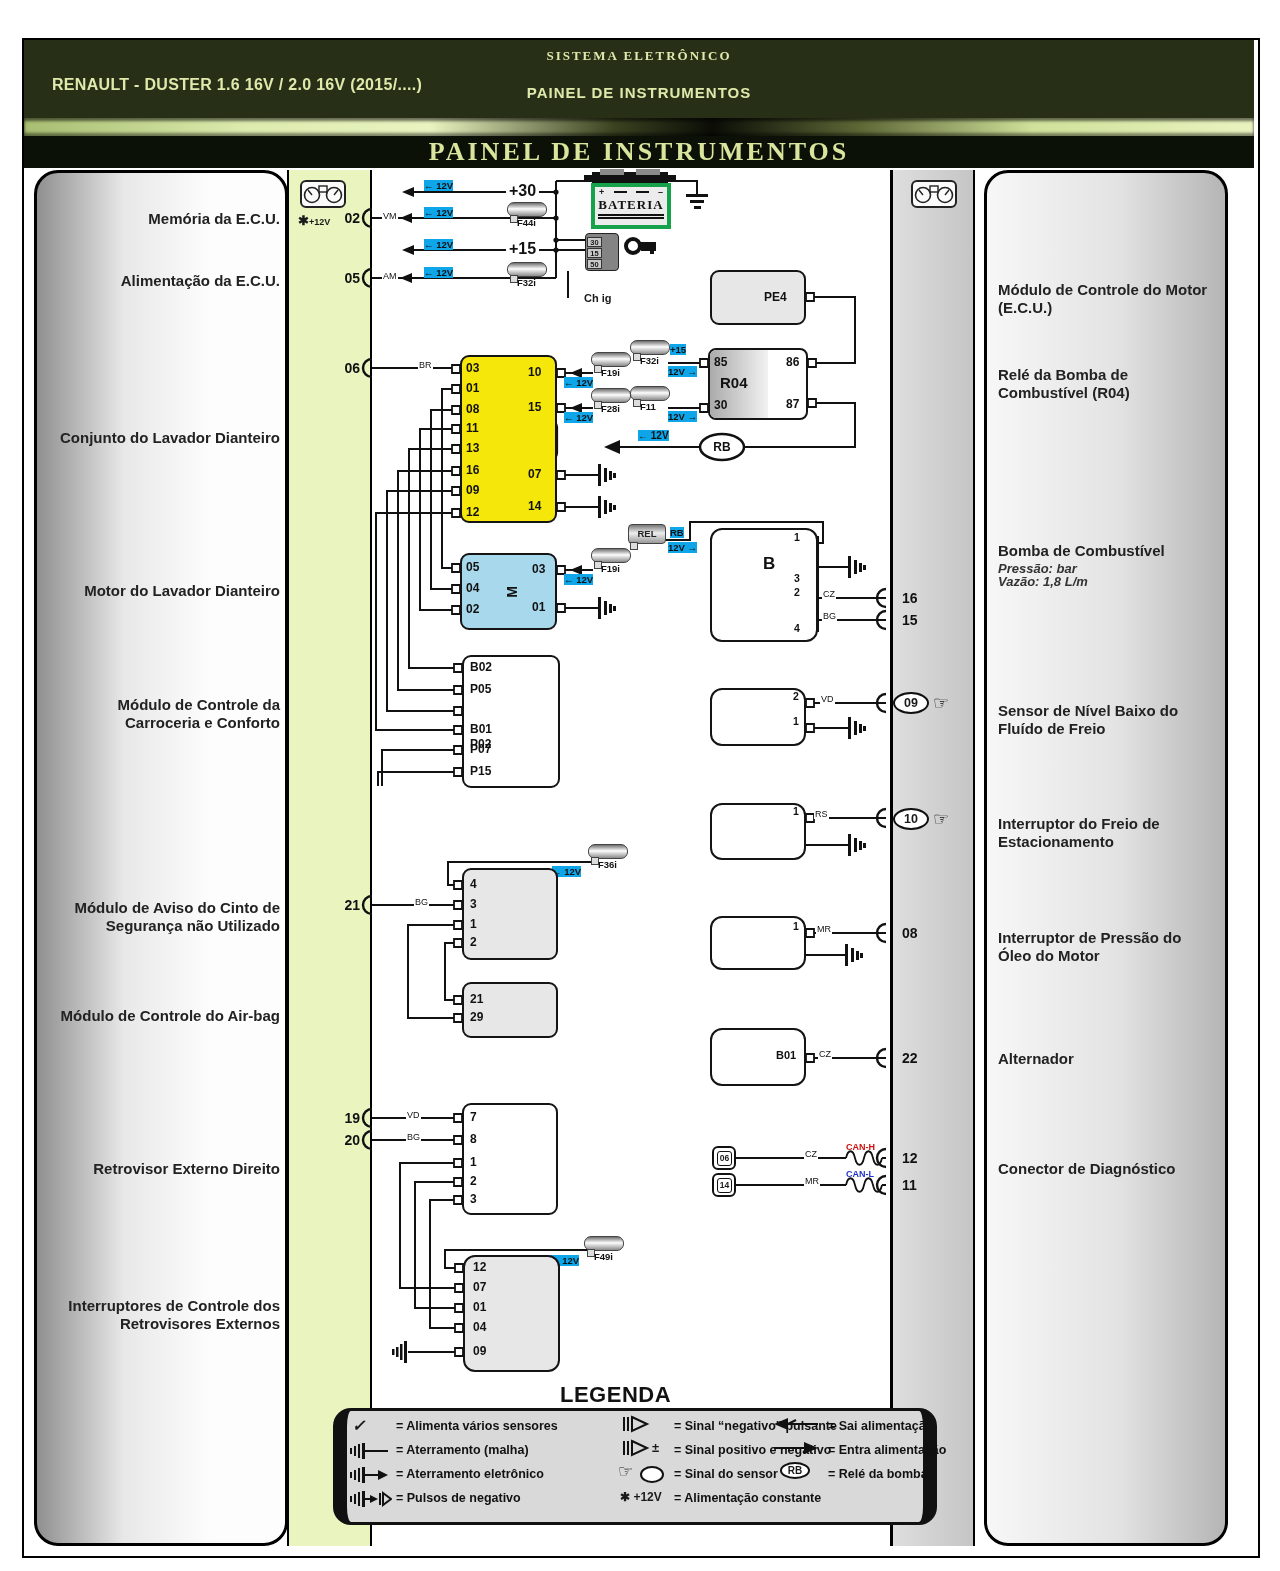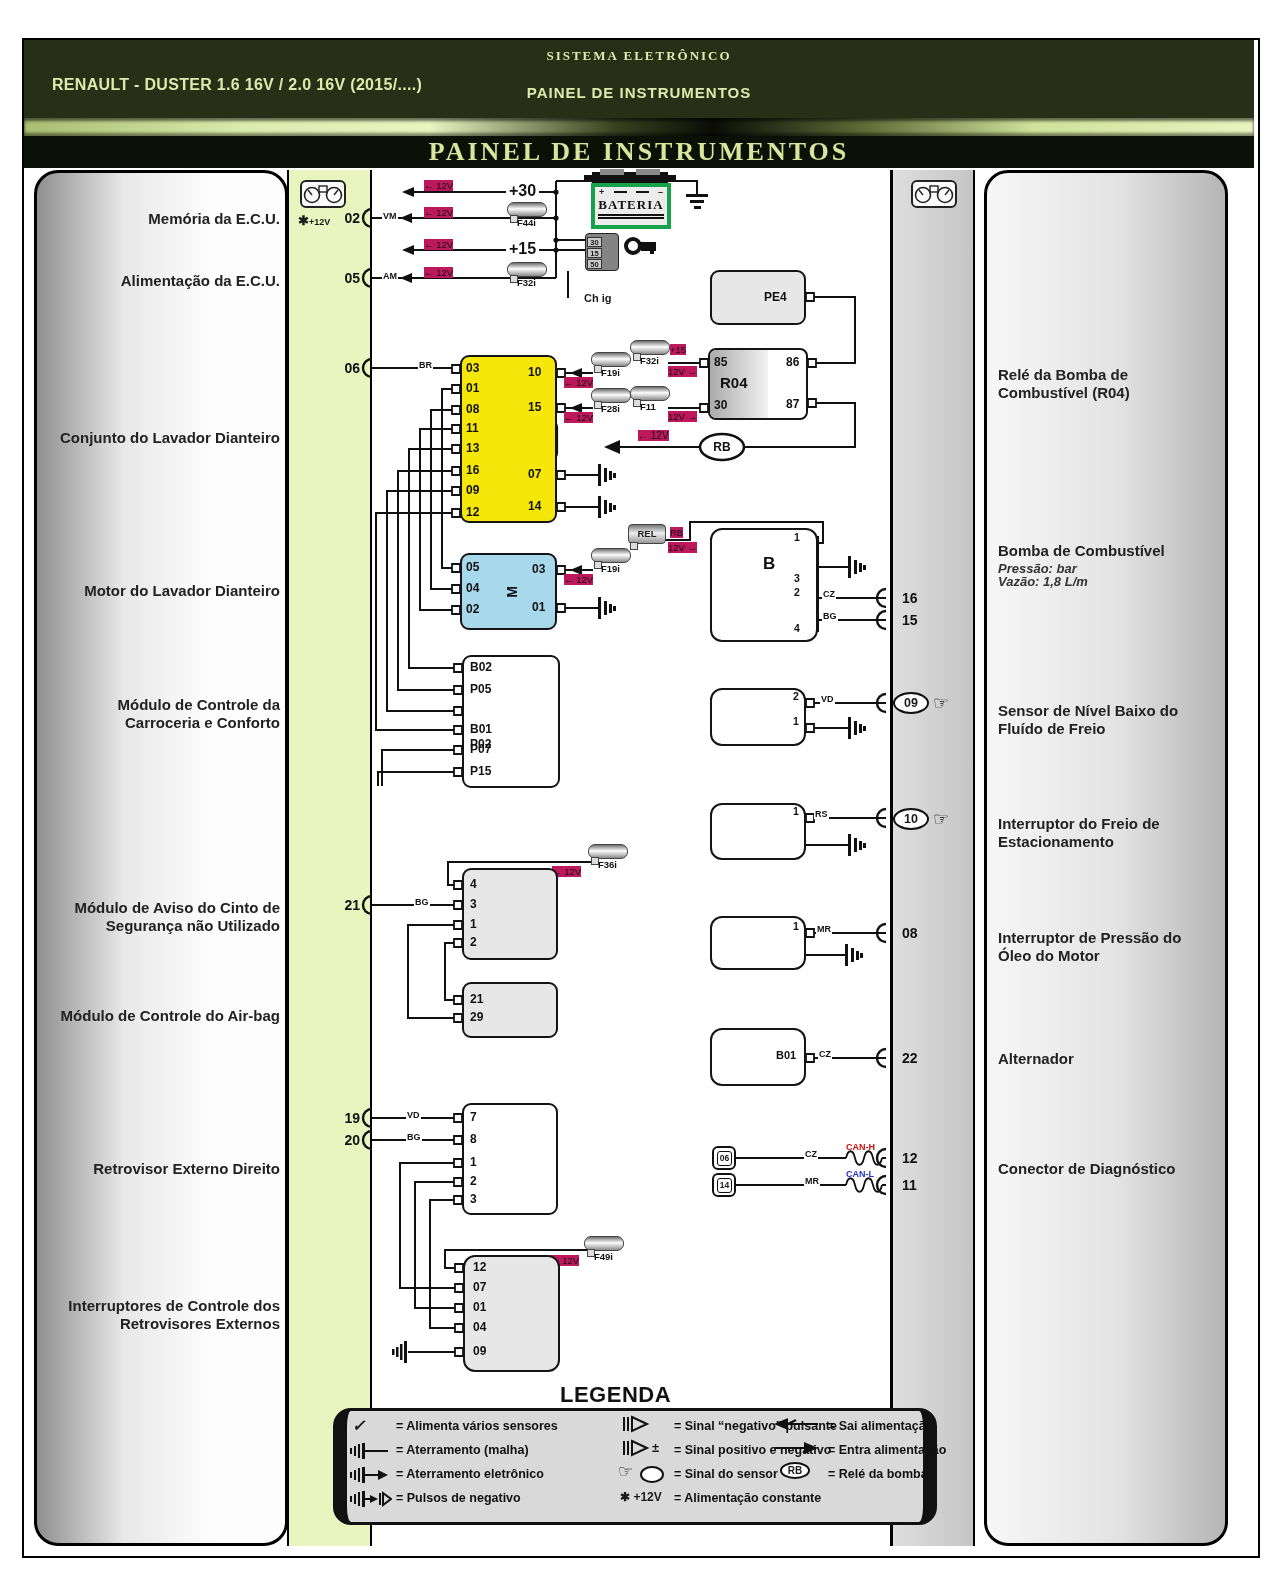--- a/index.html
+++ b/index.html
@@ -16,22 +16,22 @@
   .panelL{left:34px;top:170px;width:254px;height:1376px;border:3px solid #000;border-radius:24px;background:linear-gradient(90deg,#8f8f8f 0%,#e8e8e8 35%,#fdfdfd 70%);box-sizing:border-box}
   .panelR{left:984px;top:170px;width:244px;height:1376px;border:3px solid #000;border-radius:24px;background:linear-gradient(90deg,#f7f7f7 0%,#e3e3e3 55%,#b5b5b5 100%);box-sizing:border-box}
   .stripG{left:287px;top:170px;width:85px;height:1376px;background:#e9f4bf;border-left:2px solid #000;border-right:2.5px solid #000;box-sizing:border-box}
   .stripC{left:890px;top:170px;width:85px;height:1376px;background:linear-gradient(90deg,#dedede,#c5c5c5);border-left:3px solid #000;border-right:2px solid #000;box-sizing:border-box}
   .lblL{font-weight:bold;font-size:15px;line-height:1.22;text-align:right;color:#222;width:235px}
   .lblR{font-weight:bold;font-size:15px;line-height:1.22;text-align:left;color:#222;width:220px}
   .lblI{font-style:italic;font-weight:bold;font-size:13px;color:#333}
   .pinS{font-weight:bold;font-size:14px;color:#111;width:26px}
   .ra{text-align:right}
   .bpin{position:absolute;font-weight:bold;font-size:12px;color:#111;white-space:nowrap}
-  .wl{position:absolute;font-weight:bold;font-size:9px;background:#fff;padding:0 1px;white-space:nowrap;color:#111}
-  .v12{position:absolute;font-weight:normal;font-size:9.5px;background:#be185d;white-space:nowrap;color:#111}
+  .wl{position:absolute;font-weight:normal;font-size:9px;background:#fff;padding:0 1px;white-space:nowrap;color:#111}
+  .v12{position:absolute;font-weight:bold;font-size:9.5px;background:#0ea5e9;white-space:nowrap;color:#111}
   .vbig{position:absolute;font-weight:bold;font-size:16px;background:#fff;padding:0 3px;color:#111}
   .blk{position:absolute;border:2.5px solid #141414;border-radius:9px;box-sizing:border-box;background:#fff}
   .gblk{background:#e7e7e7}
   .yellow{background:#f6e70a}
   .blue{background:#a8d8eb}
   .fuse{position:absolute;width:46px;height:26px}
   .fpill{position:absolute;left:0;top:0;width:38px;height:13px;border:1px solid #444;border-radius:7px;background:linear-gradient(180deg,#6f6f6f,#fdfdfd 45%,#8a8a8a)}
   .ftab{position:absolute;left:3px;top:13px;width:6px;height:6px;background:#ddd;border:1px solid #444}
   .flbl{position:absolute;left:10px;top:15px;font-weight:bold;font-size:9.5px;color:#111}
   .oval{position:absolute;width:36px;height:22px;border:2.5px solid #111;border-radius:50%;background:#fff;text-align:center;font-weight:bold;font-size:12.5px;line-height:18px;box-sizing:border-box}
@@ -272,20 +272,21 @@
   <div class="abs lblL" style="left:45px;top:210px">Memória da E.C.U.</div>
   <div class="abs lblL" style="left:45px;top:272px">Alimentação da E.C.U.</div>
   <div class="abs lblL" style="left:45px;top:429px">Conjunto do Lavador Dianteiro</div>
   <div class="abs lblL" style="left:45px;top:582px">Motor do Lavador Dianteiro</div>
   <div class="abs lblL" style="left:45px;top:696px">Módulo de Controle da Carroceria e Conforto</div>
   <div class="abs lblL" style="left:45px;top:899px">Módulo de Aviso do Cinto de Segurança não Utilizado</div>
   <div class="abs lblL" style="left:45px;top:1007px">Módulo de Controle do Air-bag</div>
   <div class="abs lblL" style="left:45px;top:1160px">Retrovisor Externo Direito</div>
   <div class="abs lblL" style="left:45px;top:1297px">Interruptores de Controle dos Retrovisores Externos</div>
 
+  <div class="abs lblR" style="left:998px;top:281px">Módulo de Controle do Motor (E.C.U.)</div>
   <div class="abs lblR" style="left:998px;top:366px">Relé da Bomba de Combustível (R04)</div>
   <div class="abs lblR" style="left:998px;top:542px">Bomba de Combustível</div>
   <div class="abs lblI" style="left:998px;top:561px">Pressão: bar</div>
   <div class="abs lblI" style="left:998px;top:574px">Vazão: 1,8 L/m</div>
   <div class="abs lblR" style="left:998px;top:702px">Sensor de Nível Baixo do Fluído de Freio</div>
   <div class="abs lblR" style="left:998px;top:929px">Interruptor de Pressão do Óleo do Motor</div>
   <div class="abs lblR" style="left:998px;top:815px">Interruptor do Freio de Estacionamento</div>
   <div class="abs lblR" style="left:998px;top:1050px">Alternador</div>
   <div class="abs lblR" style="left:998px;top:1160px">Conector de Diagnóstico</div>
 

